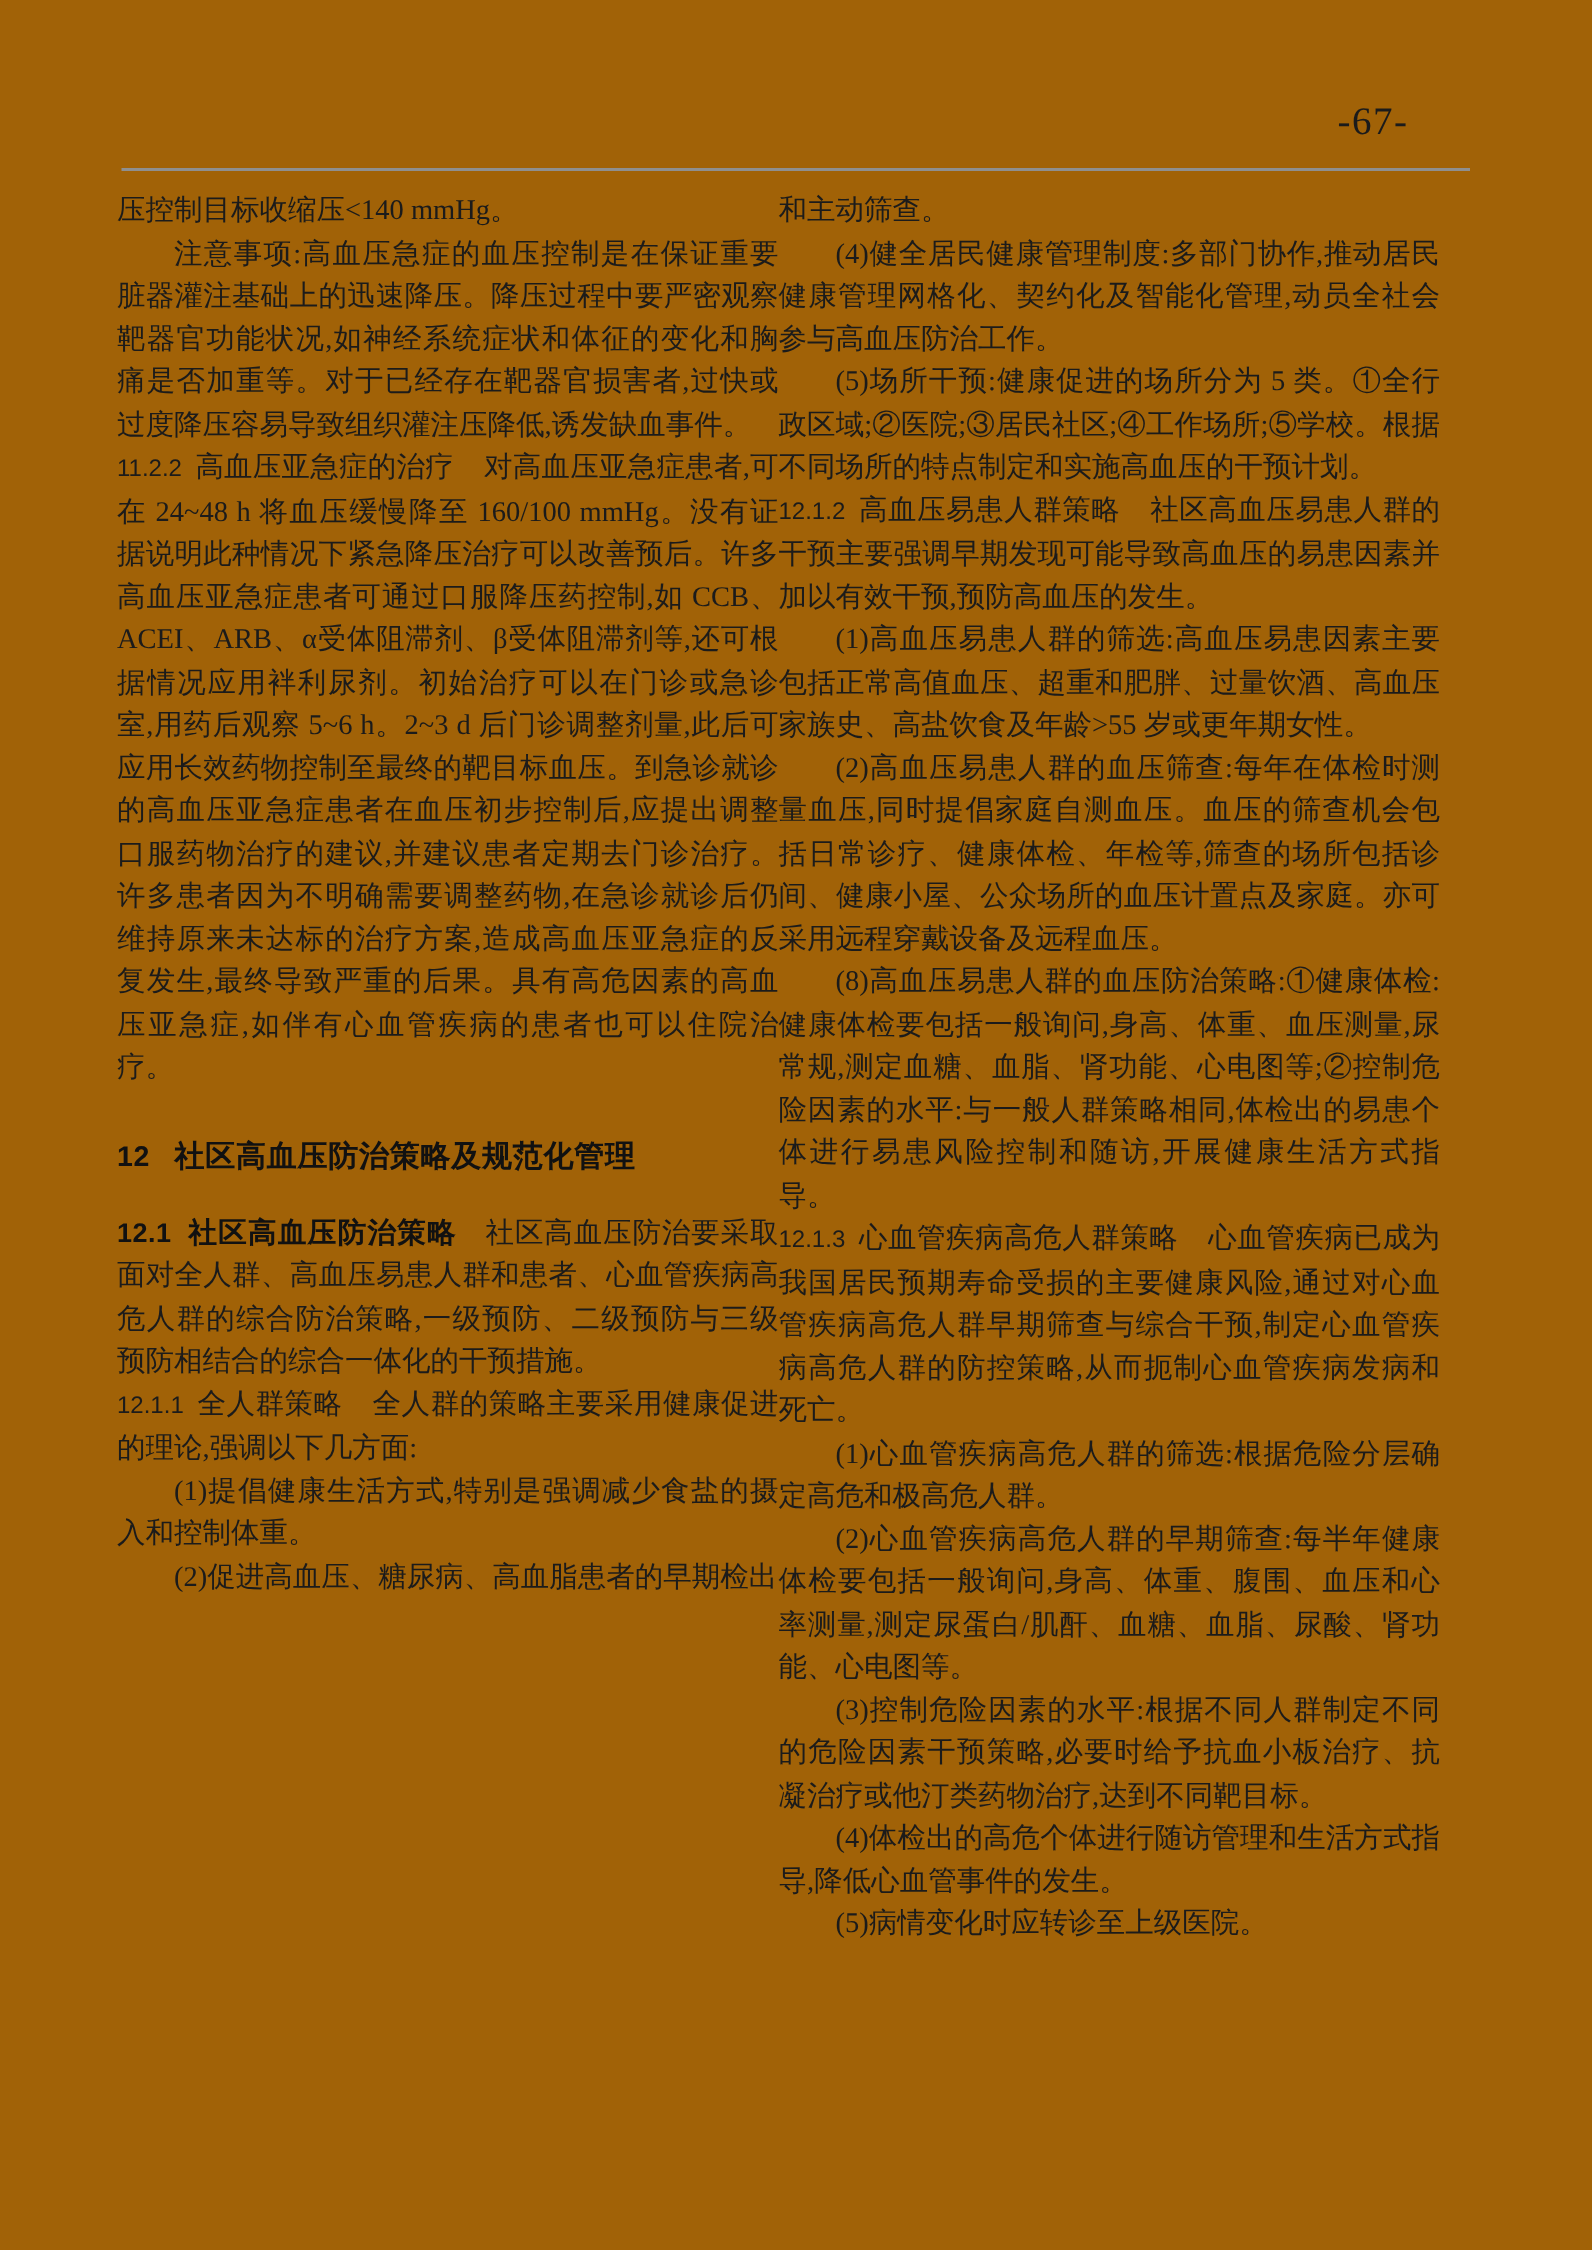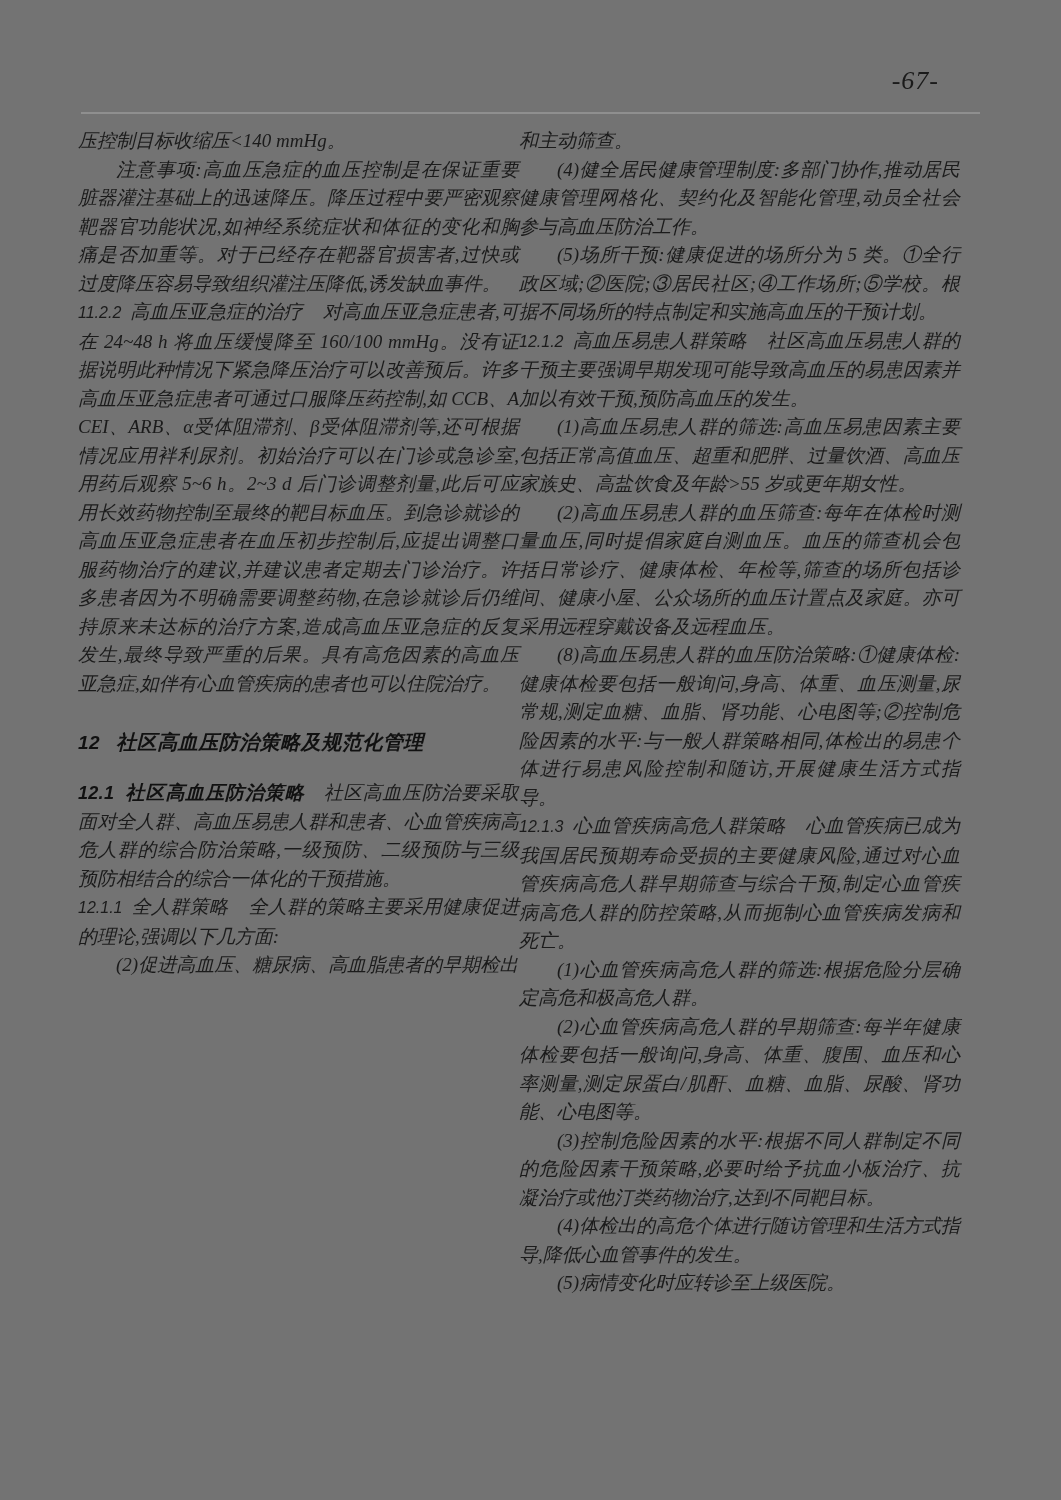--- a/index.html
+++ b/index.html
@@ -1,23 +1,22 @@
 <!DOCTYPE html>
 <html><head>
 <meta charset="utf-8">
 <style>
   html,body{margin:0;padding:0;background:#e8e8e8;}
   .page{
     position:relative;
     width:1061px;height:1500px;
-    background:#737373;
+    background:#a16207;
     font-family:"Liberation Serif","DejaVu Serif",serif;
     color:#1b1b1b;
     overflow:hidden;
-    font-style:italic;
   }
   .page-number{
     position:absolute;top:66px;right:122px;
     font-size:26px;letter-spacing:1px;
     font-family:"Liberation Serif","DejaVu Serif",serif;
   }
   .top-rule{
     position:absolute;top:112px;left:81px;
     width:899px;height:2px;background:#8f8f8f;
   }
@@ -86,20 +85,21 @@
 
       <p class="body"><span class="secnum">11.2.2</span><span class="sectitle">高血压亚急症的治疗</span><span>对高血压亚急症患者,可在 24~48 h 将血压缓慢降至 160/100 mmHg。没有证据说明此种情况下紧急降压治疗可以改善预后。许多高血压亚急症患者可通过口服降压药控制,如 CCB、ACEI、ARB、α受体阻滞剂、β受体阻滞剂等,还可根据情况应用袢利尿剂。初始治疗可以在门诊或急诊室,用药后观察 5~6 h。2~3 d 后门诊调整剂量,此后可应用长效药物控制至最终的靶目标血压。到急诊就诊的高血压亚急症患者在血压初步控制后,应提出调整口服药物治疗的建议,并建议患者定期去门诊治疗。许多患者因为不明确需要调整药物,在急诊就诊后仍维持原来未达标的治疗方案,造成高血压亚急症的反复发生,最终导致严重的后果。具有高危因素的高血压亚急症,如伴有心血管疾病的患者也可以住院治疗。</span></p>
 
       <h2 class="sec-heading"><span class="h2num">12</span><span>社区高血压防治策略及规范化管理</span></h2>
 
 
       <p class="body"><span class="h3lead"><span class="h3num">12.1</span><span class="h3title">社区高血压防治策略</span></span><span>社区高血压防治要采取面对全人群、高血压易患人群和患者、心血管疾病高危人群的综合防治策略,一级预防、二级预防与三级预防相结合的综合一体化的干预措施。</span></p>
 
       <p class="body"><span class="secnum">12.1.1</span><span class="sectitle">全人群策略</span><span>全人群的策略主要采用健康促进的理论,强调以下几方面:</span></p>
 
+      <p class="body ind">(1)提倡健康生活方式,特别是强调减少食盐的摄入和控制体重。</p>
       <p class="body ind">(2)促进高血压、糖尿病、高血脂患者的早期检出</p>
     </div>
 
     <div class="col">
 
       <p class="body">和主动筛查。</p>
 
       <p class="body ind">(4)健全居民健康管理制度:多部门协作,推动居民健康管理网格化、契约化及智能化管理,动员全社会参与高血压防治工作。</p>
       <p class="body ind">(5)场所干预:健康促进的场所分为 5 类。①全行政区域;②医院;③居民社区;④工作场所;⑤学校。根据不同场所的特点制定和实施高血压的干预计划。</p>
 

